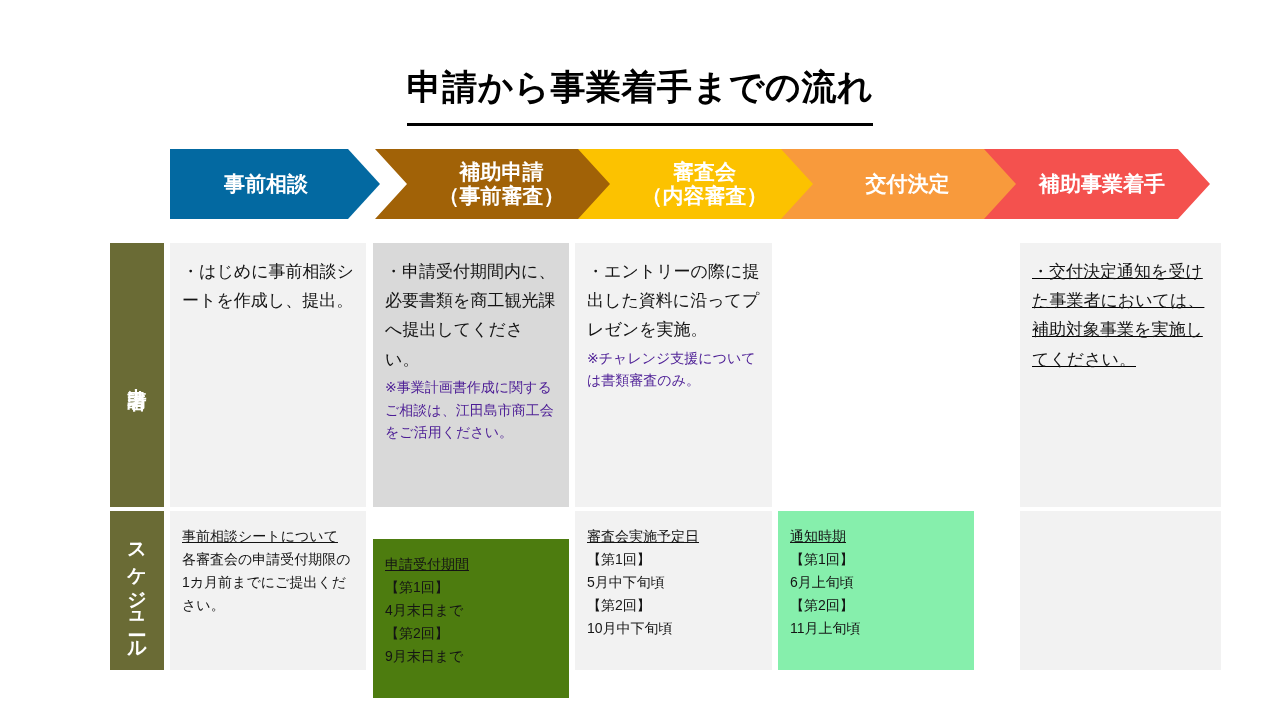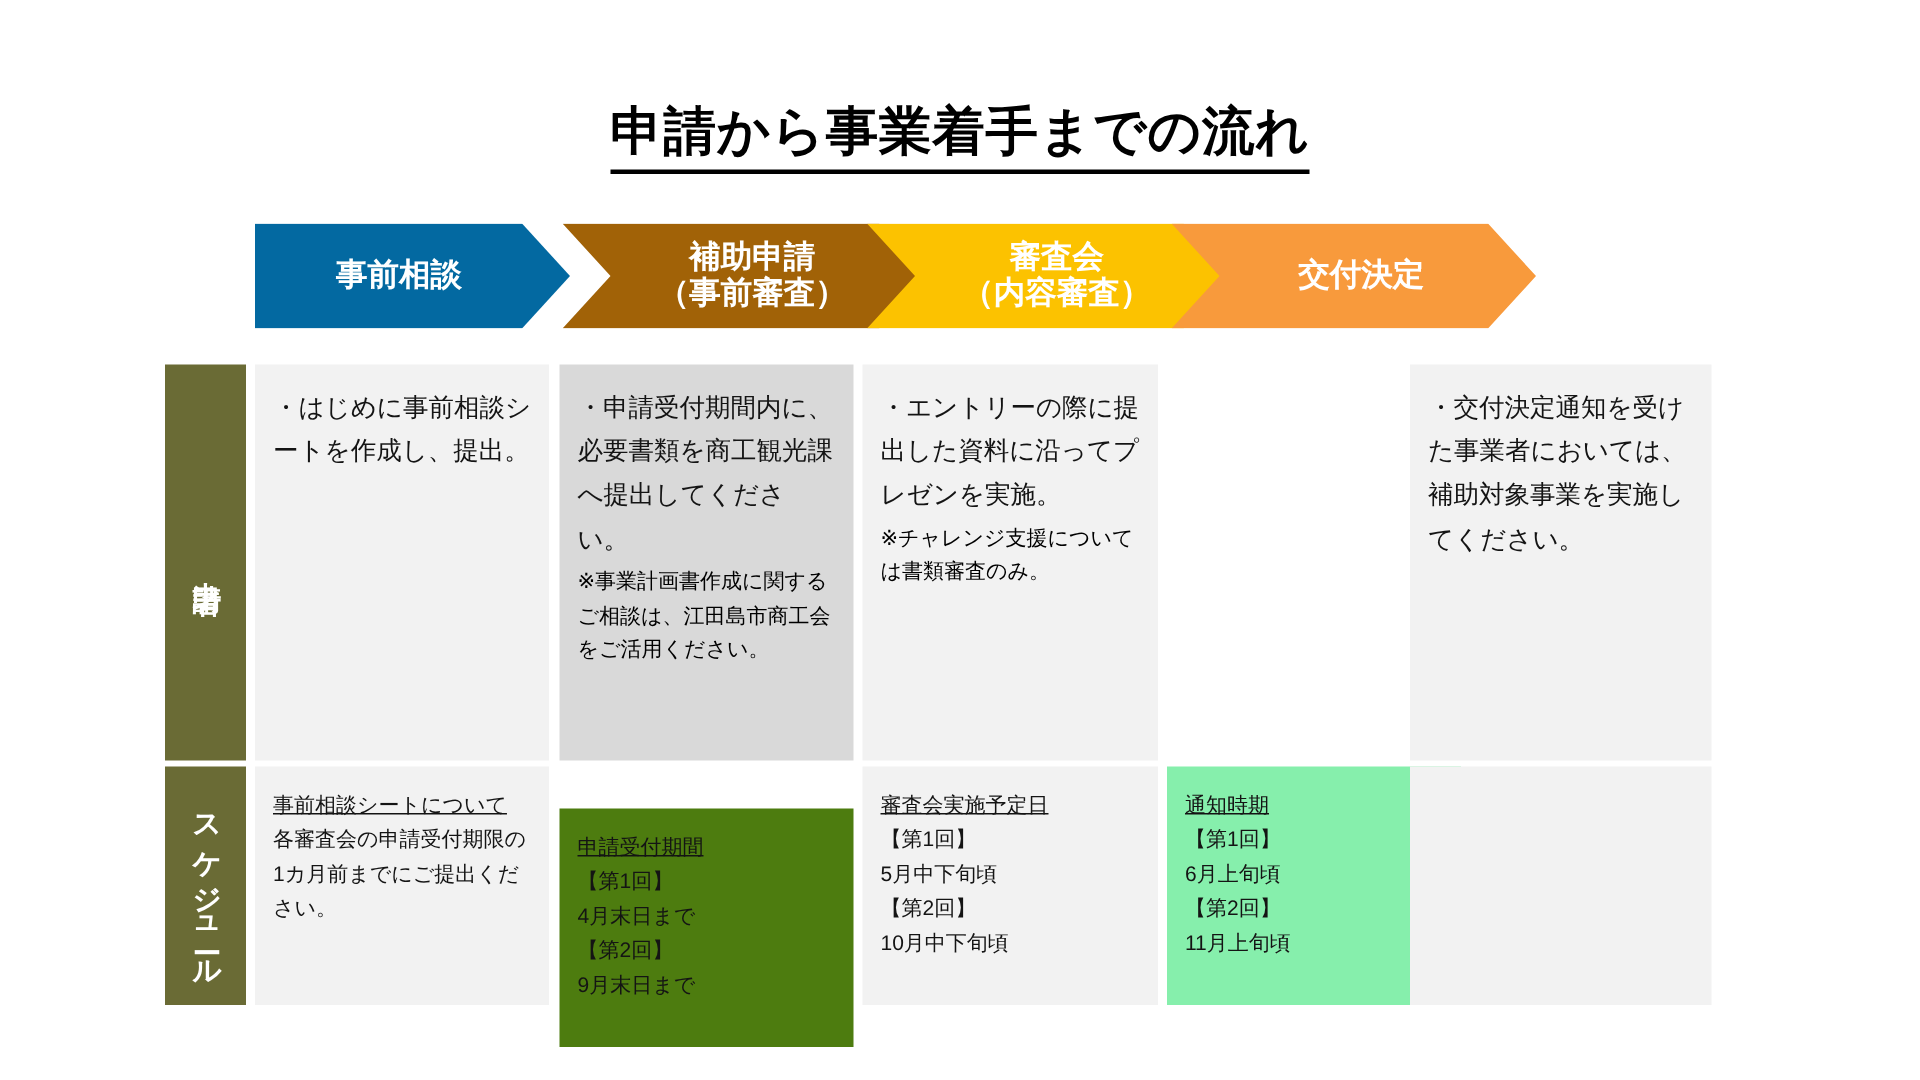--- a/index.html
+++ b/index.html
@@ -25,21 +25,21 @@
     text-align: center;
     font-size: 35px;
     font-weight: bold;
     letter-spacing: 0.5px;
     color: #000000;
     white-space: nowrap;
   }
   #page-title .title-inner {
     display: inline-block;
     border-bottom: 3px solid #000000;
-    padding-bottom: 2px;
+    padding-bottom: 12px;
   }
 
   
   #arrow-band {
     position: absolute;
     left: 170px;
     top: 149px;
     width: 1040px;
     height: 70px;
   }
@@ -114,34 +114,34 @@
 
   
   .cell.r1 { top: 243px; height: 264px; }
   
   .cell.r2 { top: 511px; height: 159px; }
 
   .c1 { left: 170px; width: 196px; }
   .c2 { left: 373px; width: 196px; }
   .c3 { left: 575px; width: 197px; }
   .c4 { left: 778px; width: 196px; }
-  .c5 { left: 940px; width: 201px; }
+  .c5 { left: 1020px; width: 201px; text-decoration: underline; }
 
   .body-text {
     font-size: 17px;
     line-height: 1.72;
     color: #141414;
     margin: 0;
     white-space: pre-line;
     text-align: left;
   }
   .note-text {
     font-size: 14px;
     line-height: 1.62;
-    color: #000000;
+    color: #4c1d95;
     margin: 2px 0 0 0;
     white-space: pre-line;
     text-align: left;
   }
   .sched-head {
     font-size: 14px;
     line-height: 1.58;
     color: #141414;
     margin: 0 0 1px 0;
     text-decoration: underline;
@@ -176,20 +176,23 @@
 
   <div class="arrow-step mid s3" id="arrow-3" style="background: rgb(252, 194, 0);">
     <span class="arrow-label">審査会
 （内容審査）</span>
   </div>
 
   <div class="arrow-step mid s4" id="arrow-4" style="background: rgb(248, 154, 60);">
     <span class="arrow-label">交付決定</span>
   </div>
 
+  <div class="arrow-step s5" id="arrow-5" style="background: rgb(244, 81, 78);">
+    <span class="arrow-label">補助事業着手</span>
+  </div>
 
 </div>
 
 <div id="matrix">
 
   <div class="row-label" id="row-label-applicant" style="background: rgb(106, 107, 53);">申請者</div>
   <div class="row-label" id="row-label-schedule" style="background: rgb(106, 107, 53);">スケジュール</div>
 
   <div class="cell r1 c2 dark" style="background: rgb(217, 217, 217);">
     <p class="body-text">・申請受付期間内に、必要書類を商工観光課へ提出してください。</p>

